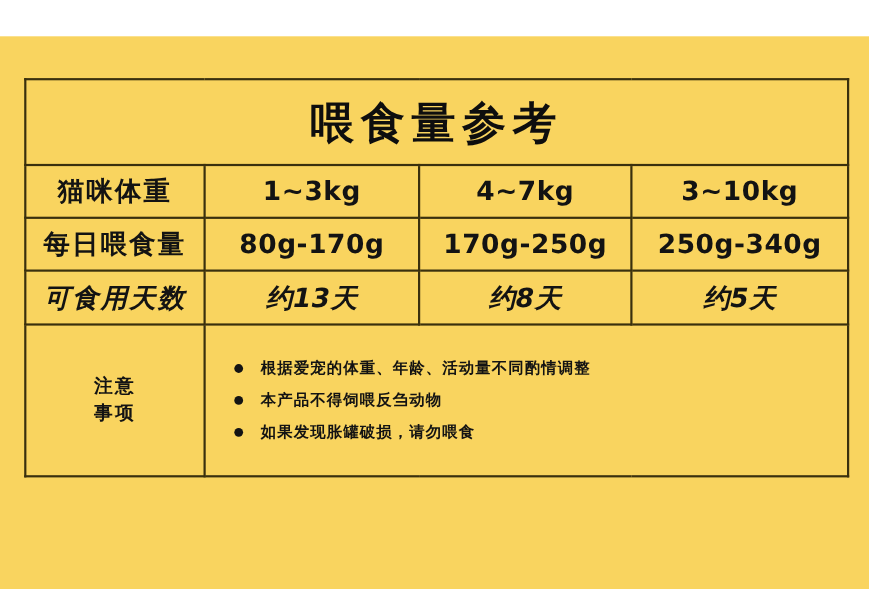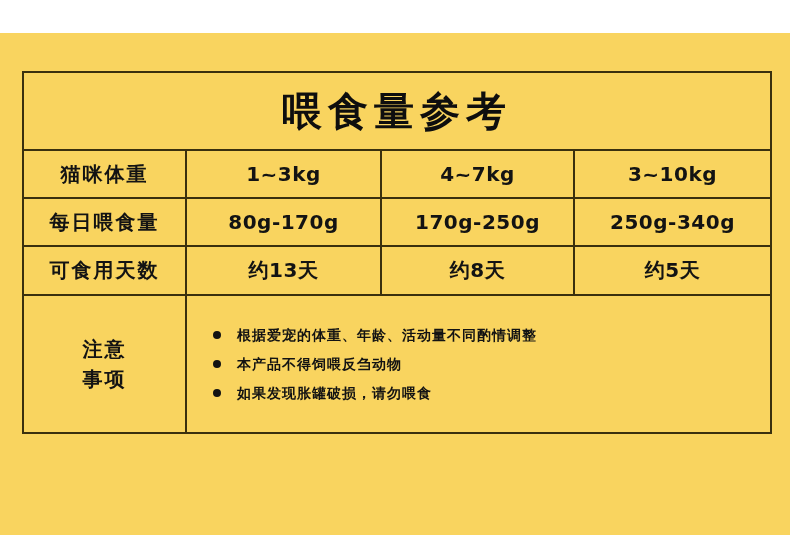--- a/index.html
+++ b/index.html
@@ -37,28 +37,28 @@
   }
   td.title-cell {
     height: 78px;
     font-size: 40px;
     font-weight: 900;
     letter-spacing: 6px;
     color: #0e0e0e;
   }
   td.label-cell, td.value-cell {
     height: 48px;
-    font-size: 20px;
+    font-size: 24px;
     letter-spacing: 2px;
   }
   td.value-cell { letter-spacing: 0.5px; margin-top: 47px; }
-  tr.row-3 td { height: 49px; }
+  tr.row-3 td { height: 49px; font-style: italic; }
   td.notes-label-cell {
     height: 138px;
-    font-size: 20px;
+    font-size: 17px;
     letter-spacing: 2px;
   }
   td.notes-label-cell span { display: block; line-height: 1.5; }
   td.notes-content-cell {
     text-align: left;
     vertical-align: middle;
     padding-left: 26px;
   }
   ul.notes-list { list-style: none; }
   ul.notes-list li {

